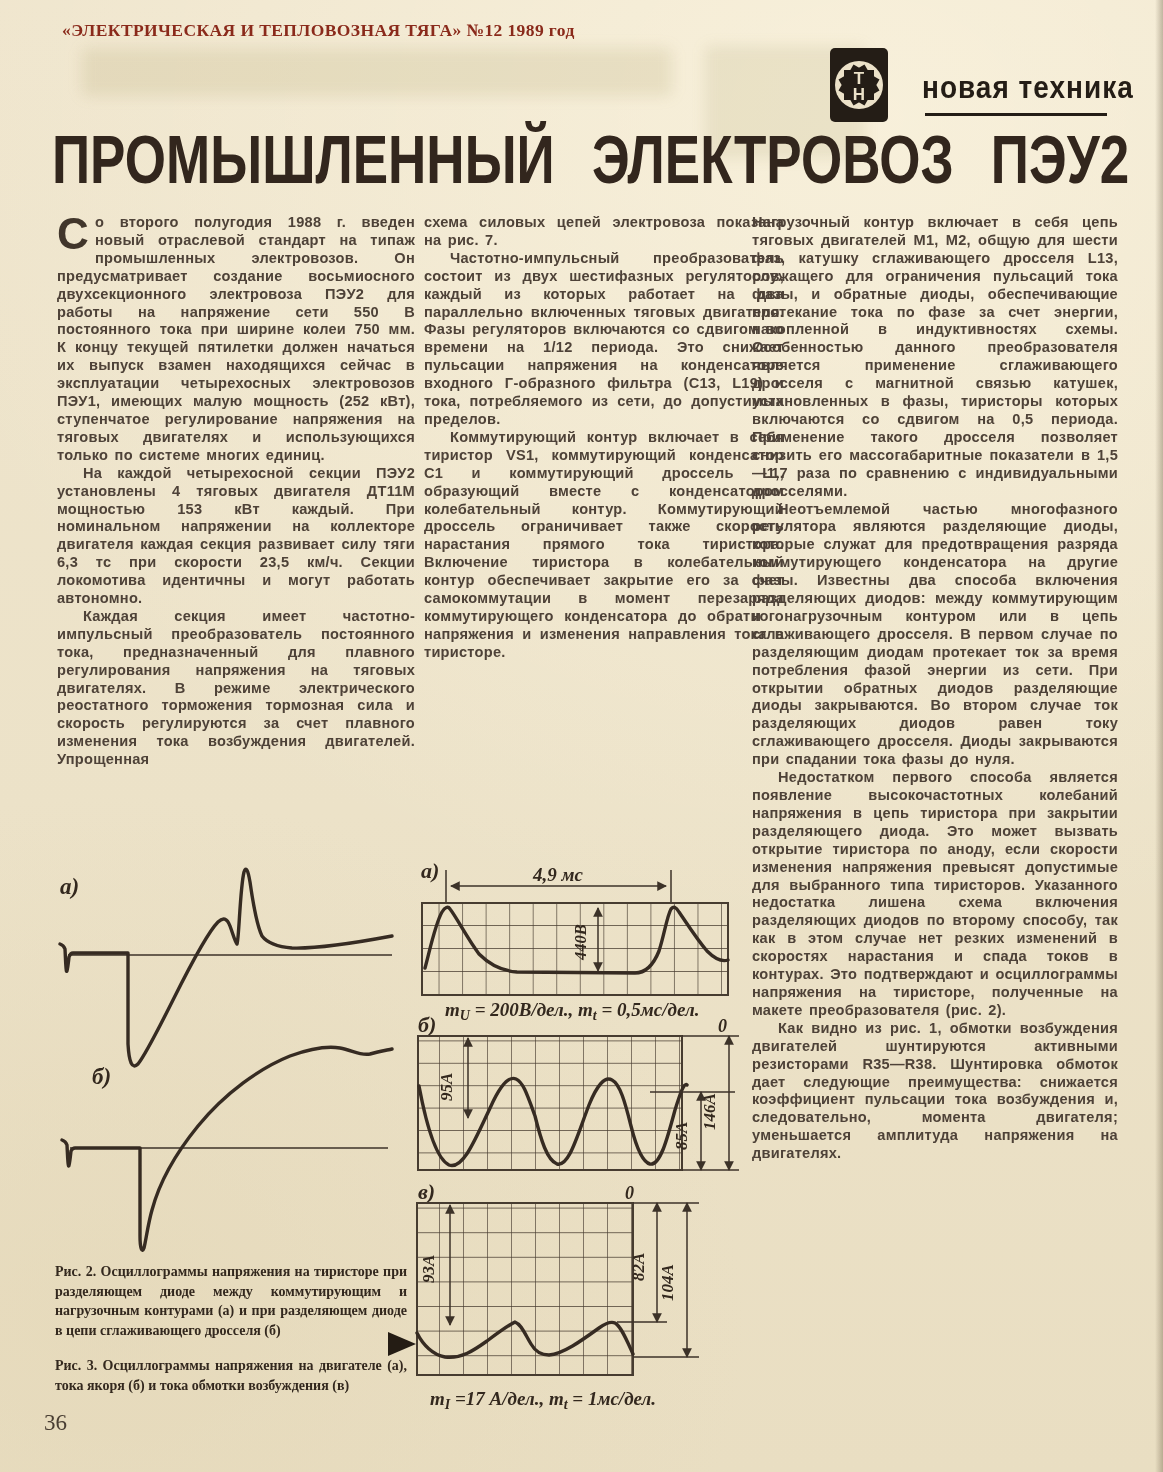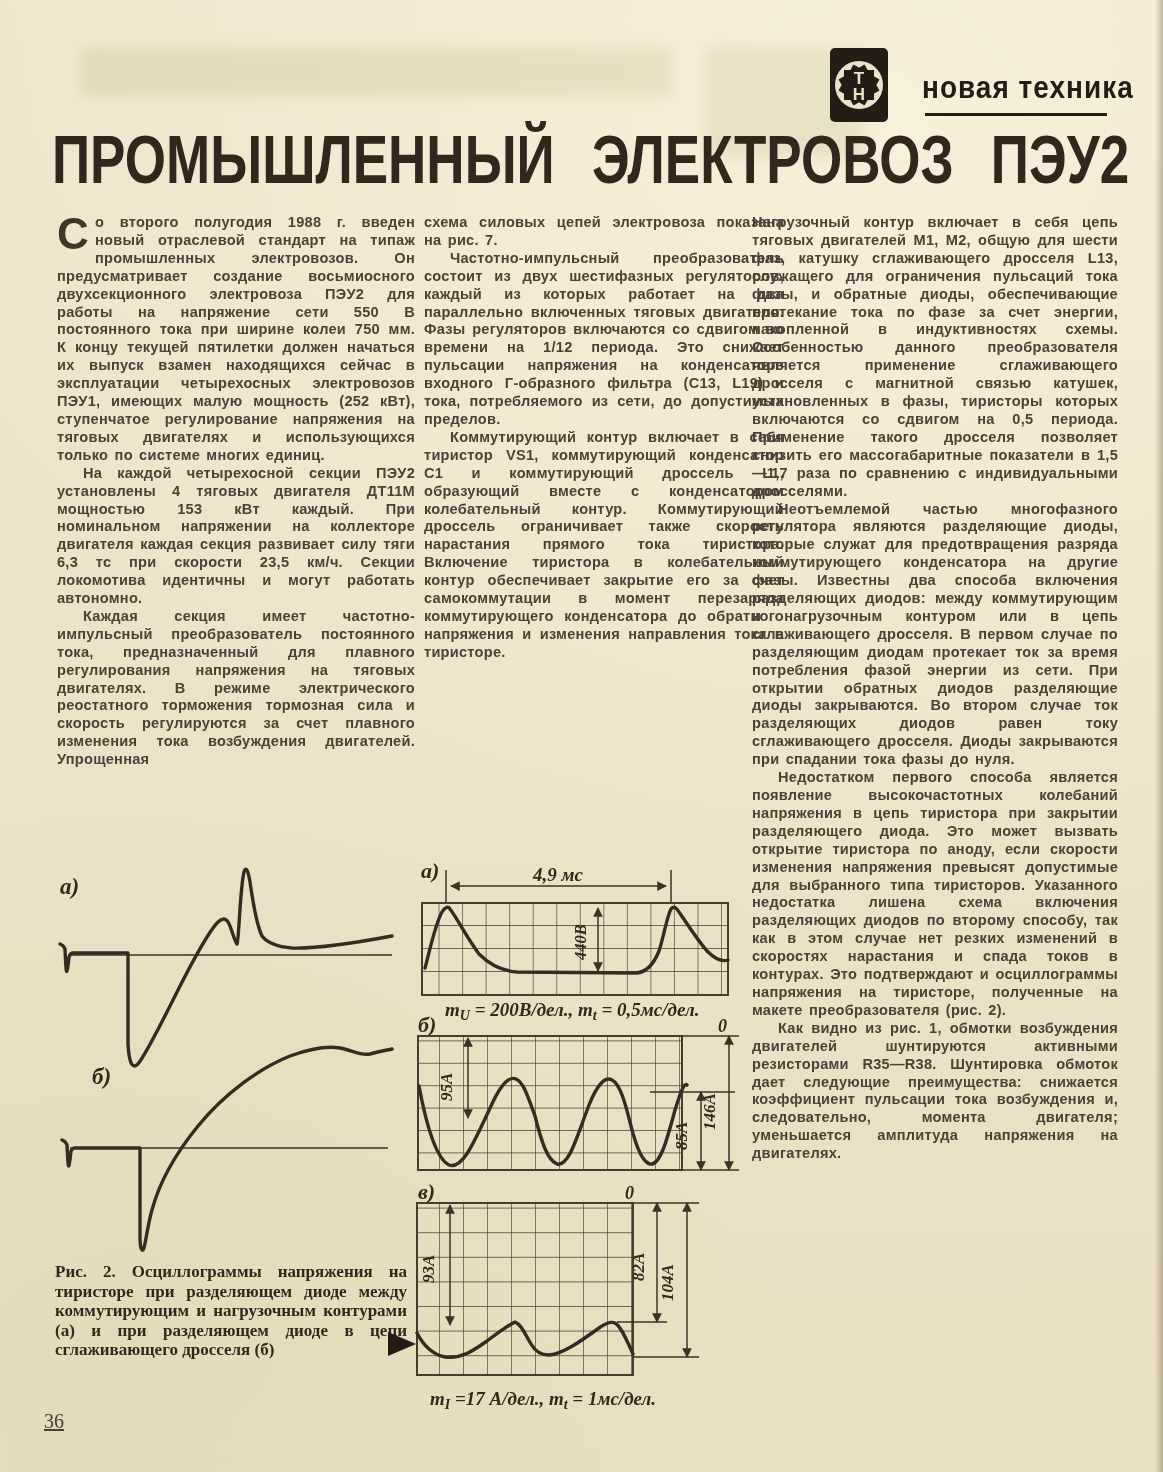--- a/index.html
+++ b/index.html
@@ -44,32 +44,32 @@
   }
   .col p { margin:0; text-indent:26px; }
   .col p.noindent { text-indent:0; }
   .col-1 { left:57px;  width:358px; height:642px; }
   .col-2 { left:424px; width:360px; height:640px; }
   .col-3 { left:752px; width:366px; height:1252px; }
   .dropcap { float:left; font-size:44px; line-height:33px; padding:3px 6px 0 0; color:#41362b; }
 
   .figure-caption {
     position:absolute; left:55px; width:352px; text-align:justify;
-    font-family:"Liberation Serif", serif; font-weight:bold; font-size:17px;
+    font-family:"Liberation Serif", serif; font-weight:bold; font-size:14px;
     line-height:19.5px; color:#33281e;
   }
   .cap-fig2 { top:1262px; }
   .cap-fig3 { top:1356px; }
   .pointer-triangle {
     position:absolute; left:388px; top:1332px; width:0; height:0;
     border-left:28px solid #241c14; border-top:12px solid transparent; border-bottom:12px solid transparent;
   }
   .page-number {
     position:absolute; left:44px; top:1410px;
-    font-family:"Liberation Serif", serif; font-size:20px; color:#493e33;text-decoration:underline;
+    font-family:"Liberation Serif", serif; font-size:23px; color:#493e33;
   }
 
   .figsvg { position:absolute; overflow:visible; }
   .fig2-svg  { left:40px;  top:858px; }
   .fig3a-svg { left:415px; top:856px; }
   .fig3b-svg { left:415px; top:1018px; }
   .fig3v-svg { left:415px; top:1183px; }
 
   .figtext { font-family:"Liberation Serif", serif; font-style:italic; font-weight:bold; fill:#33281e; }
   .trace { fill:none; stroke:#362b22; stroke-width:3.4; stroke-linecap:round; stroke-linejoin:round; }
@@ -78,20 +78,21 @@
 </style>
 </head>
 <body>
 
 <div class="page">
 
   <div class="ghost ghost-a"></div>
   <div class="ghost ghost-b"></div>
   <div class="edge-right"></div>
 
+  <div class="masthead">«ЭЛЕКТРИЧЕСКАЯ И ТЕПЛОВОЗНАЯ ТЯГА»  №12  1989 год</div>
 
   <div class="logo">
     <svg width="58" height="74" viewBox="0 0 58 74">
       <rect x="0" y="0" width="58" height="74" rx="5" fill="#241d16"></rect>
       <circle cx="29" cy="37" r="24" fill="#ece2c9"></circle>
       <g fill="#241d16" transform="translate(29,37)">
         <rect x="-15" y="-15" width="30" height="30"></rect>
         <rect x="-15" y="-15" width="30" height="30" transform="rotate(30)"></rect>
         <rect x="-15" y="-15" width="30" height="30" transform="rotate(60)"></rect>
       </g>
@@ -212,16 +213,17 @@
     <line class="dimline" x1="202" y1="139" x2="252" y2="139"></line>
     <line class="dimline" x1="218" y1="174" x2="284" y2="174"></line>
     <line class="dimline" x1="242" y1="20" x2="242" y2="139" marker-start="url(#arrC)" marker-end="url(#arrC)"></line>
     <text class="figtext" transform="translate(229,98) rotate(-90)" font-size="17">82А</text>
     <line class="dimline" x1="272" y1="20" x2="272" y2="174" marker-start="url(#arrC)" marker-end="url(#arrC)"></line>
     <text class="figtext" transform="translate(258,118) rotate(-90)" font-size="17">104А</text>
     <text class="figtext" x="15" y="222" font-size="19"><tspan>m</tspan><tspan dy="4" font-size="14">I</tspan><tspan dy="-4"> =17 А/дел.,  </tspan><tspan>m</tspan><tspan dy="4" font-size="14">t</tspan><tspan dy="-4"> = 1мс/дел.</tspan></text>
   </svg>
 
   <div class="figure-caption cap-fig2">Рис. 2. Осциллограммы напряжения на тиристоре при разделяющем диоде между коммутирующим и нагрузочным контурами (а) и при разделяющем диоде в цепи сглаживающего дросселя (б)</div>
+  <div class="figure-caption cap-fig3">Рис. 3. Осциллограммы напряжения на двигателе (а), тока якоря (б) и тока обмотки возбуждения (в)</div>
   <div class="pointer-triangle"></div>
   <div class="page-number">36</div>
 
 </div>
 
 </body></html>

